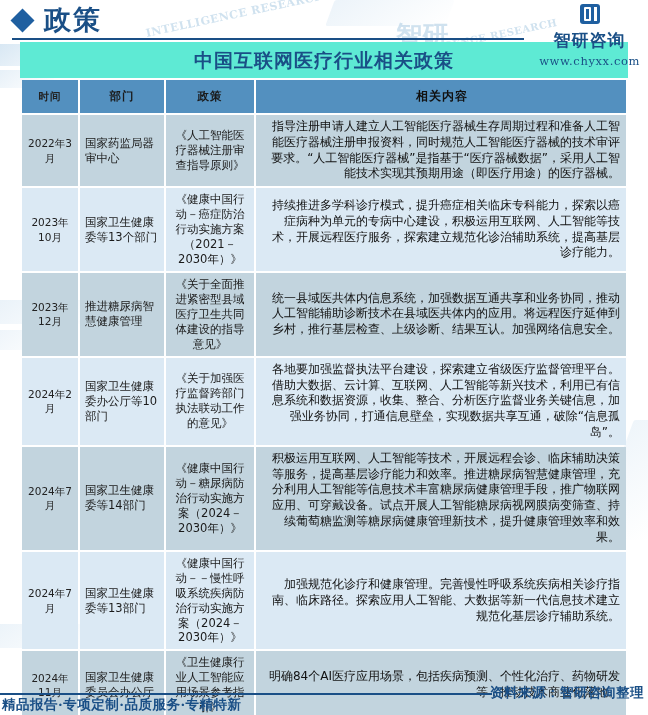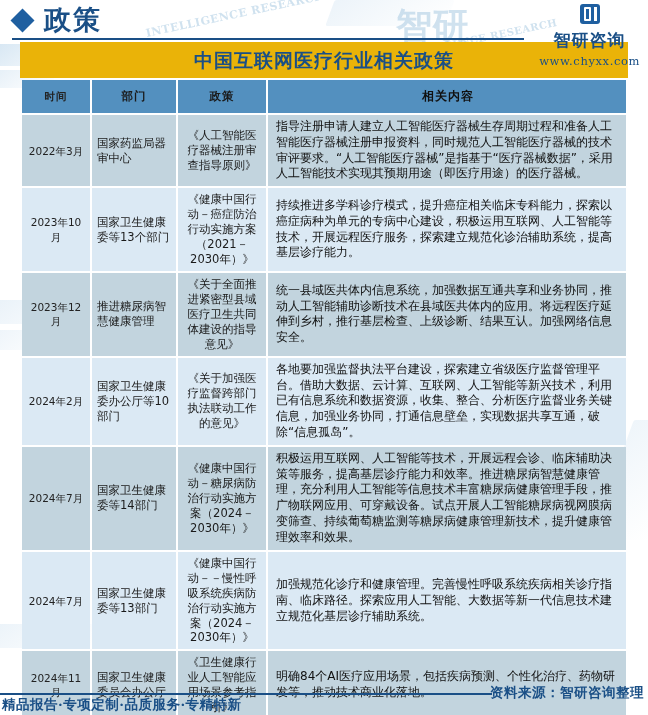--- a/index.html
+++ b/index.html
@@ -60,48 +60,48 @@
   }
   .brand-url {
     margin-top:2px; font-family:"DejaVu Serif","Liberation Serif",serif;
     font-size:11.5px; font-weight:normal; color:#1a4f86; letter-spacing:.6px;
   }
 
   
   .table-wrap { position:absolute; left:20px; top:42px; width:608px; z-index:4; }
   .tbl-title {
     height:36px; line-height:36px; text-align:center;
-    background:#eab308;
+    background:#5eead4;
     font-family:"DejaVu Serif","Liberation Serif",serif;
     font-size:19px; font-weight:bold; color:#1a4f86; letter-spacing:1px;
   }
   table { border-collapse:separate; border-spacing:2px; width:608px; background:transparent; }
   thead th {
     background:#5390bf; color:#ffffff;
     font-family:"DejaVu Serif","Liberation Serif",serif;
     font-size:16px; font-weight:bold; letter-spacing:1px;
     height:33px; text-align:center; vertical-align:middle;
   }
   td { vertical-align:middle; padding:4px 5px; }
   tbody tr.odd td  { background:#c2d4de; }
   tbody tr.even td { background:#dbe9f4; }
   .c-time {
-    width:68px; text-align:center;
+    width:56px; text-align:center;
     font-size:10.5px; color:#222; line-height:1.35;margin-left:24px;
   }
   .c-dept {
     width:84px; 
     font-size:11.5px; color:#1a1a1a; line-height:1.3;
   }
   .c-pol {
     width:88px; text-align:center;
     font-size:11.5px; color:#1a1a1a; line-height:1.3;
   }
   .c-desc {
-    text-align:left;
+    text-align:right;
     font-size:12px; color:#111; line-height:1.32;
     padding-left:8px; padding-right:6px;
   }
 
   
   .foot-rule { position:absolute; left:0; top:693px; width:492px; height:2px; background:#1a4f86; z-index:6; }
   .foot-left {
     position:absolute; left:2px; top:696px; z-index:6;
     font-family:"DejaVu Serif","Liberation Serif",serif;
     font-size:13.5px; font-weight:bold; color:#1a4f86; letter-spacing:.5px;
@@ -118,21 +118,21 @@
 <div class="page">
 
   <div class="wm wm-band" style="left:-10px;top:44px;width:96px;height:22px;"></div>
   <div class="wm wm-band" style="left:-16px;top:70px;width:70px;height:18px;opacity:.7;"></div>
   <div class="wm wm-band" style="left:-14px;top:300px;width:110px;height:24px;opacity:.55;"></div>
   <div class="wm wm-band" style="left:-14px;top:330px;width:78px;height:20px;opacity:.45;"></div>
   <div class="wm wm-band" style="left:-14px;top:624px;width:108px;height:24px;opacity:.5;"></div>
   <div class="wm wm-band" style="left:330px;top:0px;width:120px;height:26px;opacity:.45;"></div>
   <div class="wm wm-band" style="left:360px;top:690px;width:120px;height:24px;opacity:.4;"></div>
   <div class="wm wm-band" style="left:612px;top:420px;width:60px;height:120px;opacity:.4;transform:skewX(-20deg);"></div>
-  <div class="wm wm-txt" style="left:396px;top:2px;font-size:36px;position:absolute;">智研</div>
+  <div class="wm wm-txt" style="left:396px;top:18px;font-size:26px;position:absolute;">智研</div>
   <div class="wm wm-txt" style="left:144px;top:8px;font-size:11px;position:absolute;transform:rotate(-12deg);">INTELLIGENCE RESEARCH</div>
   <div class="wm wm-txt" style="left:392px;top:34px;font-size:10px;position:absolute;transform:rotate(-12deg);">INTELLIGENCE RESEARCH</div>
 
   <div class="topbar">
     <div class="diamond"></div>
     <div class="sect-title">政策</div>
     <div class="rule"></div>
     <div class="brand">
       <div class="brand-row">
         <span class="brand-mark"></span>

